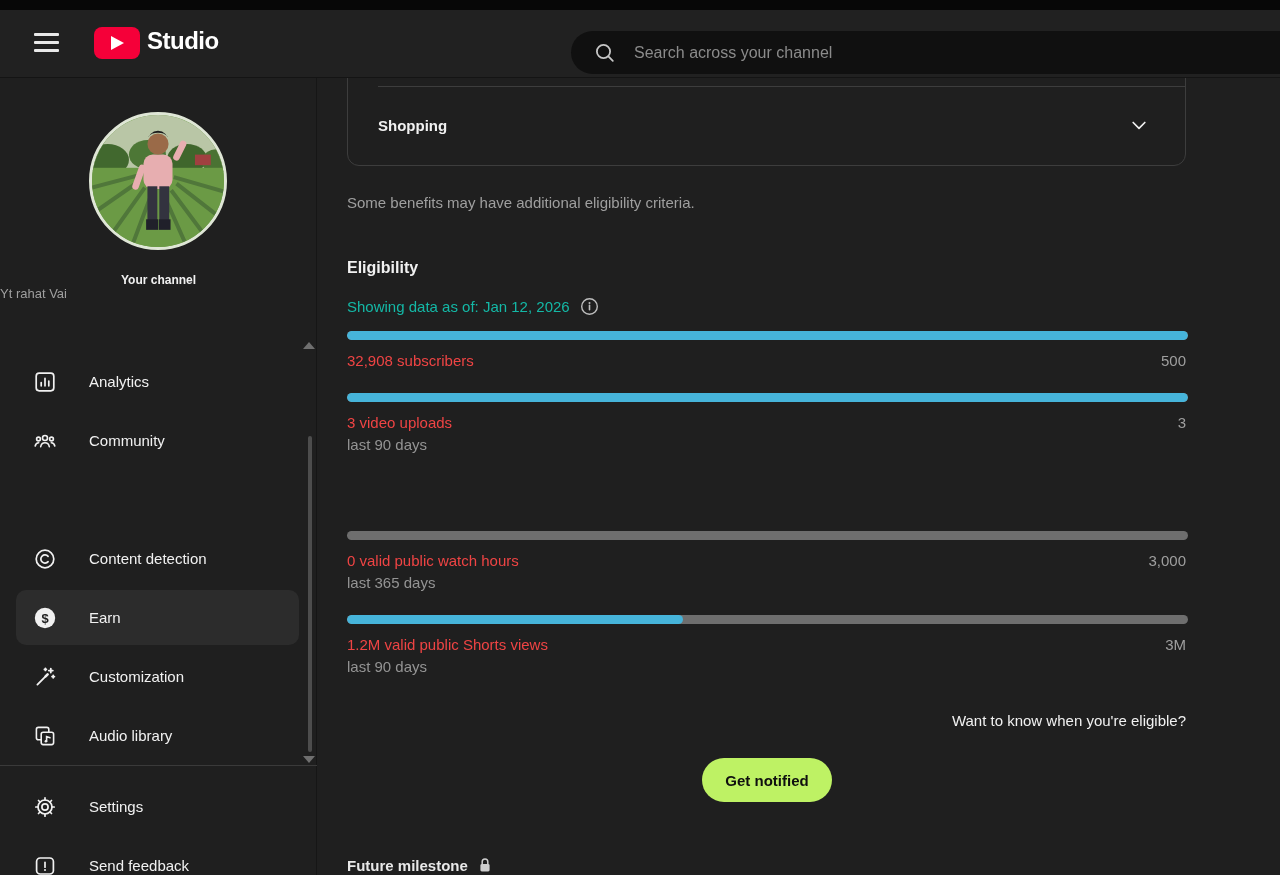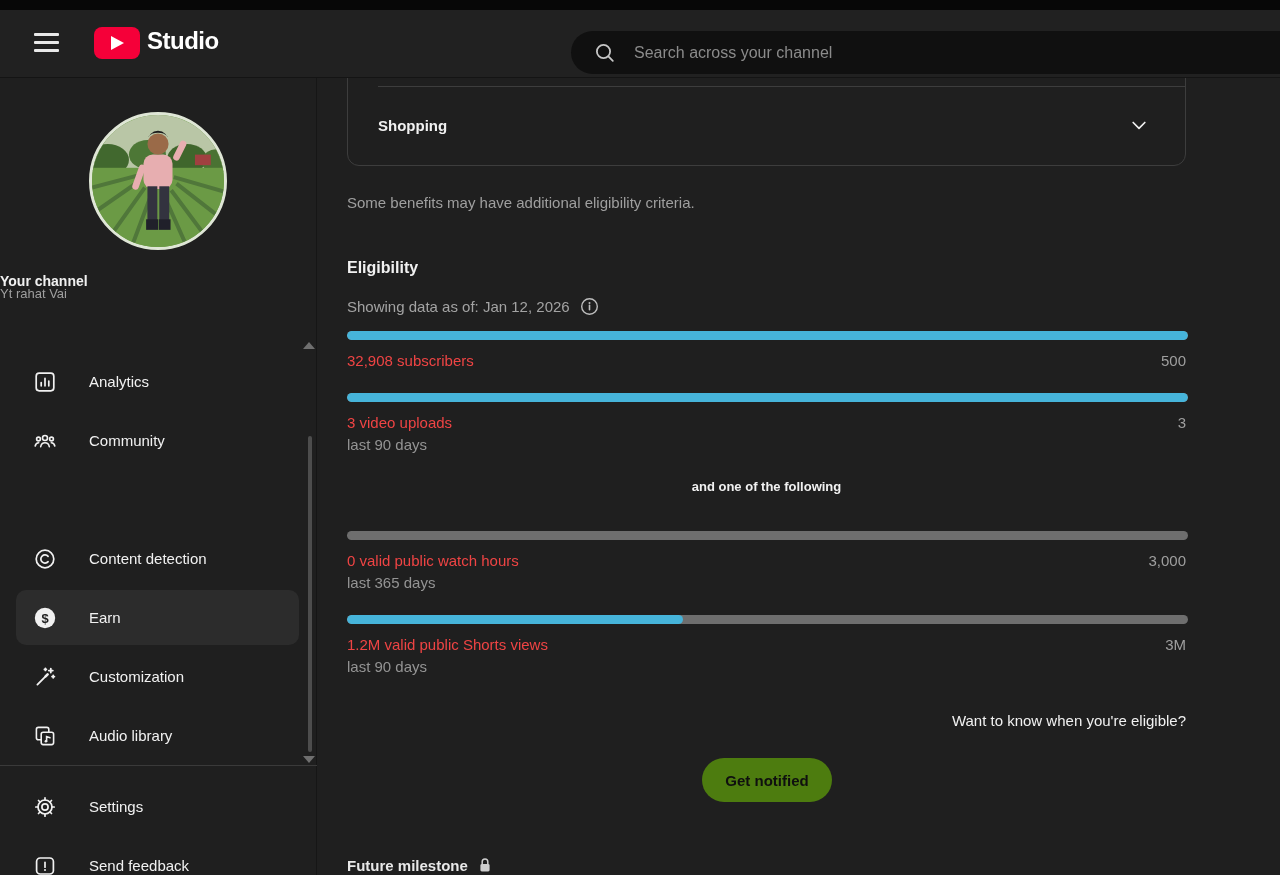--- a/index.html
+++ b/index.html
@@ -19,22 +19,22 @@
   .brand-text { color:#fff; font-size:24px; font-weight:700; letter-spacing:-0.5px; }
   .searchbox { position:absolute; left:571px; top:21px; width:730px; height:43px; background:#101010;
                border-radius:22px; display:flex; align-items:center; padding-left:22px; }
   .search-ph { color:#8b8b8b; font-size:16px; margin-left:17px; }
 
   
   .sidebar { position:absolute; left:0; top:78px; width:317px; bottom:0; background:#1f1f1f;
              border-right:1px solid #161616; }
   .avatar { position:absolute; left:89px; top:34px; width:138px; height:138px; border-radius:50%;
             border:3px solid #dfe6d6; overflow:hidden; background:#6b9a45; }
-  .ch-title { position:absolute; left:0; top:195px; width:317px; text-align:left; color:#f1f1f1;
-              font-size:14px; font-weight:700; }
+  .ch-title { position:absolute; left:0; top:195px; width:317px; text-align:center; color:#f1f1f1;
+              font-size:12px; font-weight:700; }
   .ch-name  { position:absolute; left:0; top:208px; width:317px; text-align:left; color:#9f9f9f; font-size:13px; }
   .scroll-up   { position:absolute; left:303px; top:264px; width:0; height:0;
                  border-left:6px solid transparent; border-right:6px solid transparent; border-bottom:7px solid #6f6f6f; }
   .scroll-down { position:absolute; left:303px; top:678px; width:0; height:0;
                  border-left:6px solid transparent; border-right:6px solid transparent; border-top:7px solid #6f6f6f; }
   .scroll-thumb { position:absolute; left:308px; top:358px; width:4px; height:316px; background:#4d4d4d; border-radius:2px; }
   .nav-item { position:absolute; left:0; width:317px; height:59px; display:flex; align-items:center; cursor:pointer; }
   .nav-item .hl { position:absolute; left:16px; right:18px; top:2px; bottom:2px; border-radius:10px; }
   .nav-item.selected .hl { background:#2c2c2c; }
   .nav-icon { position:relative; margin-left:33px; width:24px; height:24px; }
@@ -44,30 +44,30 @@
   
   .main { position:absolute; left:318px; top:78px; right:0; bottom:0; background:#1f1f1f; }
   .col { position:absolute; left:29px; width:839px; }
   .shop-card { position:absolute; left:29px; top:-22px; width:839px; height:110px;
                border:1px solid #3d3d3d; border-radius:12px; }
   .shop-divider { position:absolute; left:30px; right:0; top:29px; height:1px; background:#3d3d3d; }
   .shop-title { position:absolute; left:30px; top:60px; color:#f1f1f1; font-size:15px; font-weight:700; }
   .shop-chevron { position:absolute; right:36px; top:58px; width:20px; height:20px; cursor:pointer; }
   .note { top:116px; color:#9f9f9f; font-size:15px; }
   .elig-title { top:181px; color:#f1f1f1; font-size:16px; font-weight:700; }
-  .asof { top:219px; color:#a3a3a3; font-size:15px; display:flex; align-items:center; gap:10px; }
+  .asof { top:219px; color:#14b8a6; font-size:15px; display:flex; align-items:center; gap:10px; }
   .bar { position:absolute; left:29px; width:841px; height:9px; border-radius:5px; overflow:hidden; }
   .bar .fill { height:100%; border-radius:5px; }
   .req-line { display:flex; justify-content:space-between; }
   .req-label { color:#ef4444; font-size:15px; font-weight:500; }
   .req-target { color:#9f9f9f; font-size:15px; }
   .req-sub { position:absolute; left:29px; color:#949494; font-size:15px; }
   .and-one { top:401px; text-align:center; color:#f1f1f1; font-size:13px; font-weight:700; }
   .want { top:634px; text-align:right; color:#f1f1f1; font-size:15px; font-weight:400; }
-  .notify-btn { position:absolute; left:384px; top:680px; width:130px; height:44px; background:#4d7c0f;
+  .notify-btn { position:absolute; left:384px; top:680px; width:130px; height:44px; background:#bef264;
                 border:none; border-radius:22px; color:#0f0f0f; font-size:15px; font-weight:600;
                 font-family:"Liberation Sans", sans-serif; cursor:pointer; }
   .future { top:779px; color:#e8e8e8; font-size:15px; font-weight:700; display:flex; align-items:center; gap:10px; }
 
   svg { display:block; }
 </style>
 </head>
 <body>
 
 <div class="screen">
@@ -265,21 +265,20 @@
 
     <div class="bar" style="top: 315px; background: rgb(110, 110, 110);">
         <div class="fill" style="width: 100%; background: rgb(70, 180, 218);"></div>
       </div>
     <div class="col req-line" style="top:336px">
       <span class="req-label">3 video uploads</span>
       <span class="req-target">3</span>
     </div>
     <div class="req-sub" style="top:358px">last 90 days</div>
 
-    <div class="col and-one">and one of the following</div>
 
     <div class="bar" style="top: 453px; background: rgb(110, 110, 110);">
         <div class="fill" style="width: 0%; background: rgb(70, 180, 218);"></div>
       </div>
     <div class="col req-line" style="top:474px">
       <span class="req-label">0 valid public watch hours</span>
       <span class="req-target">3,000</span>
     </div>
     <div class="req-sub" style="top:496px">last 365 days</div>
 

